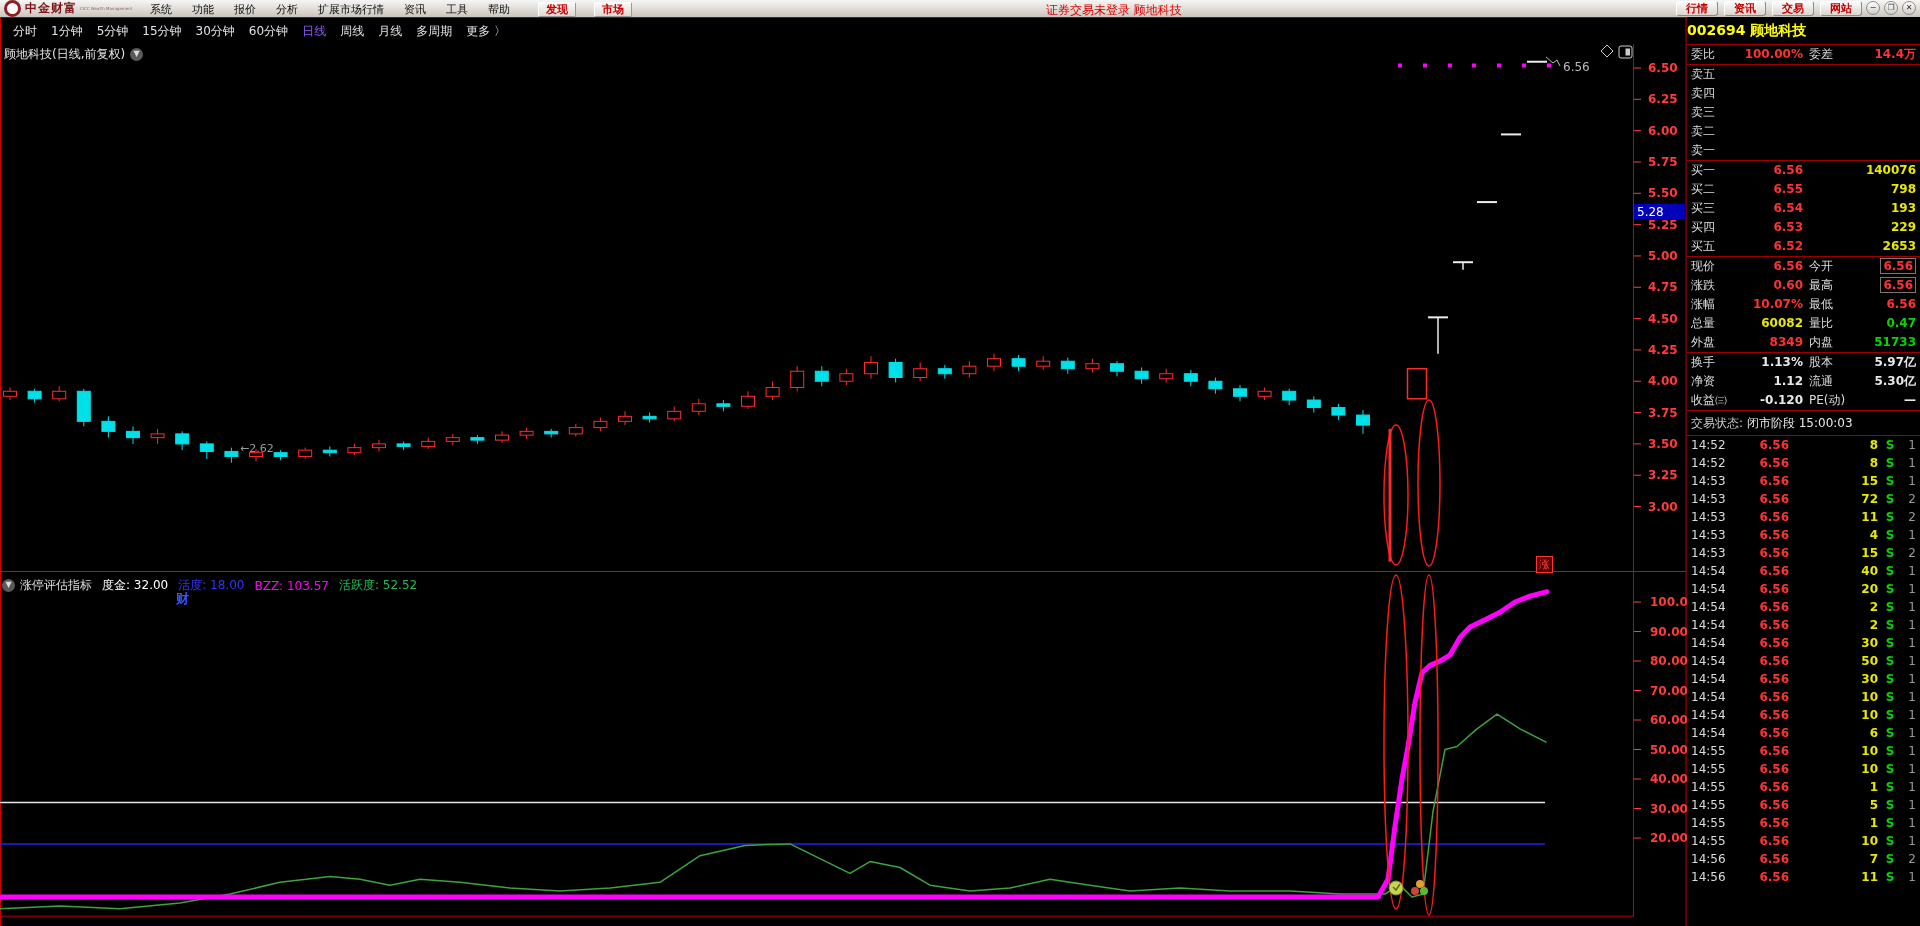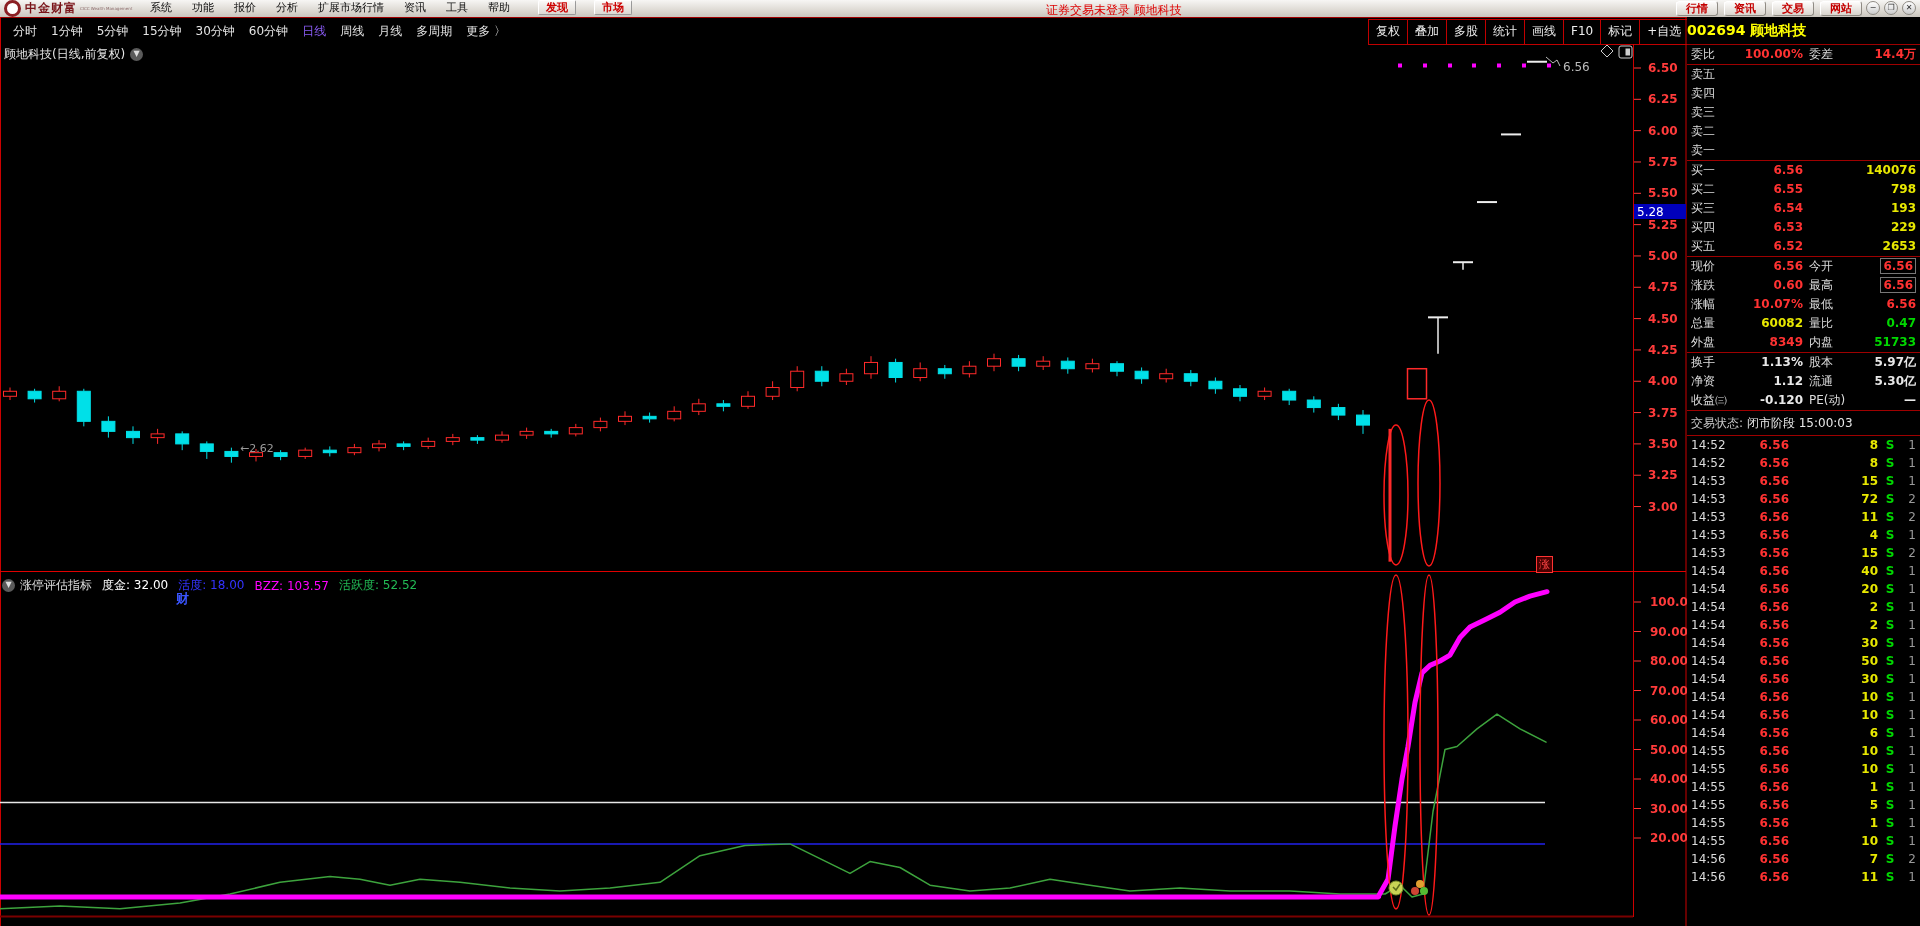--- a/index.html
+++ b/index.html
@@ -1,21 +1,21 @@
 <!DOCTYPE html>
 <html><head>
 <meta charset="utf-8">
 <style>
   html,body{margin:0;padding:0;background:#000;}
   body{width:1920px;height:926px;position:relative;overflow:hidden;
        font-family:"DejaVu Sans","Liberation Sans",sans-serif;}
   
   #menubar{position:absolute;left:0;top:0;width:1920px;height:17px;
     background:linear-gradient(#f7f6f4,#d9d5ce 70%,#c9c5be);
-    border-bottom:1px solid #9a0000;display:flex;align-items:flex-start;font-size:11px;color:#111;}
+    border-bottom:1px solid #9a0000;display:flex;align-items:flex-end;font-size:11px;color:#111;}
   #logo{display:flex;align-items:center;margin-left:4px;}
   #logo-ring{width:11px;height:11px;border:3px solid #8b1f24;border-radius:50%;display:inline-block;background:#fff;}
   #logo-text{color:#7a1419;font-weight:bold;font-size:12px;margin-left:4px;letter-spacing:1px;}
   #logo-sub{color:#8b6a6a;font-size:4px;margin-left:3px;width:60px;line-height:5px;}
   .menu-item{padding:0 10px;cursor:default;}
   .mini-btn{border:1px solid #999;border-top-color:#fff;border-left-color:#fff;background:linear-gradient(#fbfaf9,#dcd8d1);
     color:#cc0000;font-weight:bold;padding:0 7px;margin-left:18px;height:13px;line-height:13px;border-radius:2px;}
   #status-center{position:absolute;left:1046px;top:2px;color:#dd0000;font-size:12px;}
   #win-right{position:absolute;right:4px;top:1px;display:flex;align-items:center;}
   .nav-btn{border:1px solid #8f8b84;border-top-color:#fff;border-left-color:#fff;border-radius:3px;
@@ -93,31 +93,20 @@
       <span class="tf">1分钟</span>
       <span class="tf">5分钟</span>
       <span class="tf">15分钟</span>
       <span class="tf">30分钟</span>
       <span class="tf">60分钟</span>
       <span class="tf active">日线</span>
       <span class="tf">周线</span>
       <span class="tf">月线</span>
       <span class="tf">多周期</span>
       <span class="tf">更多 〉</span>
-    </div>
-  <div id="chart-tools">
-      <span class="tool">复权</span>
-      <span class="tool">叠加</span>
-      <span class="tool">多股</span>
-      <span class="tool">统计</span>
-      <span class="tool">画线</span>
-      <span class="tool">F10</span>
-      <span class="tool">标记</span>
-      <span class="tool">+自选</span>
-      <span class="tool">返回</span>
     </div>
 </div>
 
 <svg id="chart-svg" width="1687" height="926">
     <line x1="0.5" y1="17" x2="0.5" y2="926" stroke="#cc0000" stroke-width="1"></line>
     <line x1="1633.5" y1="44" x2="1633.5" y2="917" stroke="#cc0000" stroke-width="1"></line>
     <line x1="1686" y1="17" x2="1686" y2="926" stroke="#cc0000" stroke-width="1"></line>
     <line x1="0" y1="571.5" x2="1686" y2="571.5" stroke="#e00000" stroke-width="1"></line>
     <line x1="0" y1="916.5" x2="1633" y2="916.5" stroke="#7a0000" stroke-width="2"></line>
     <line x1="1634" y1="68" x2="1641" y2="68" stroke="#ff3b3b" stroke-width="1"></line>

